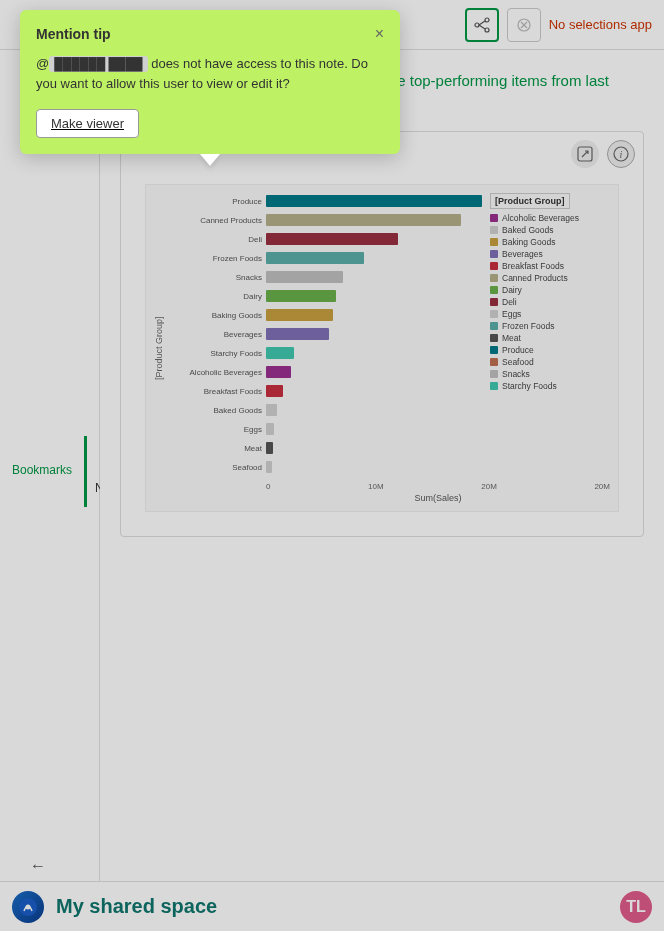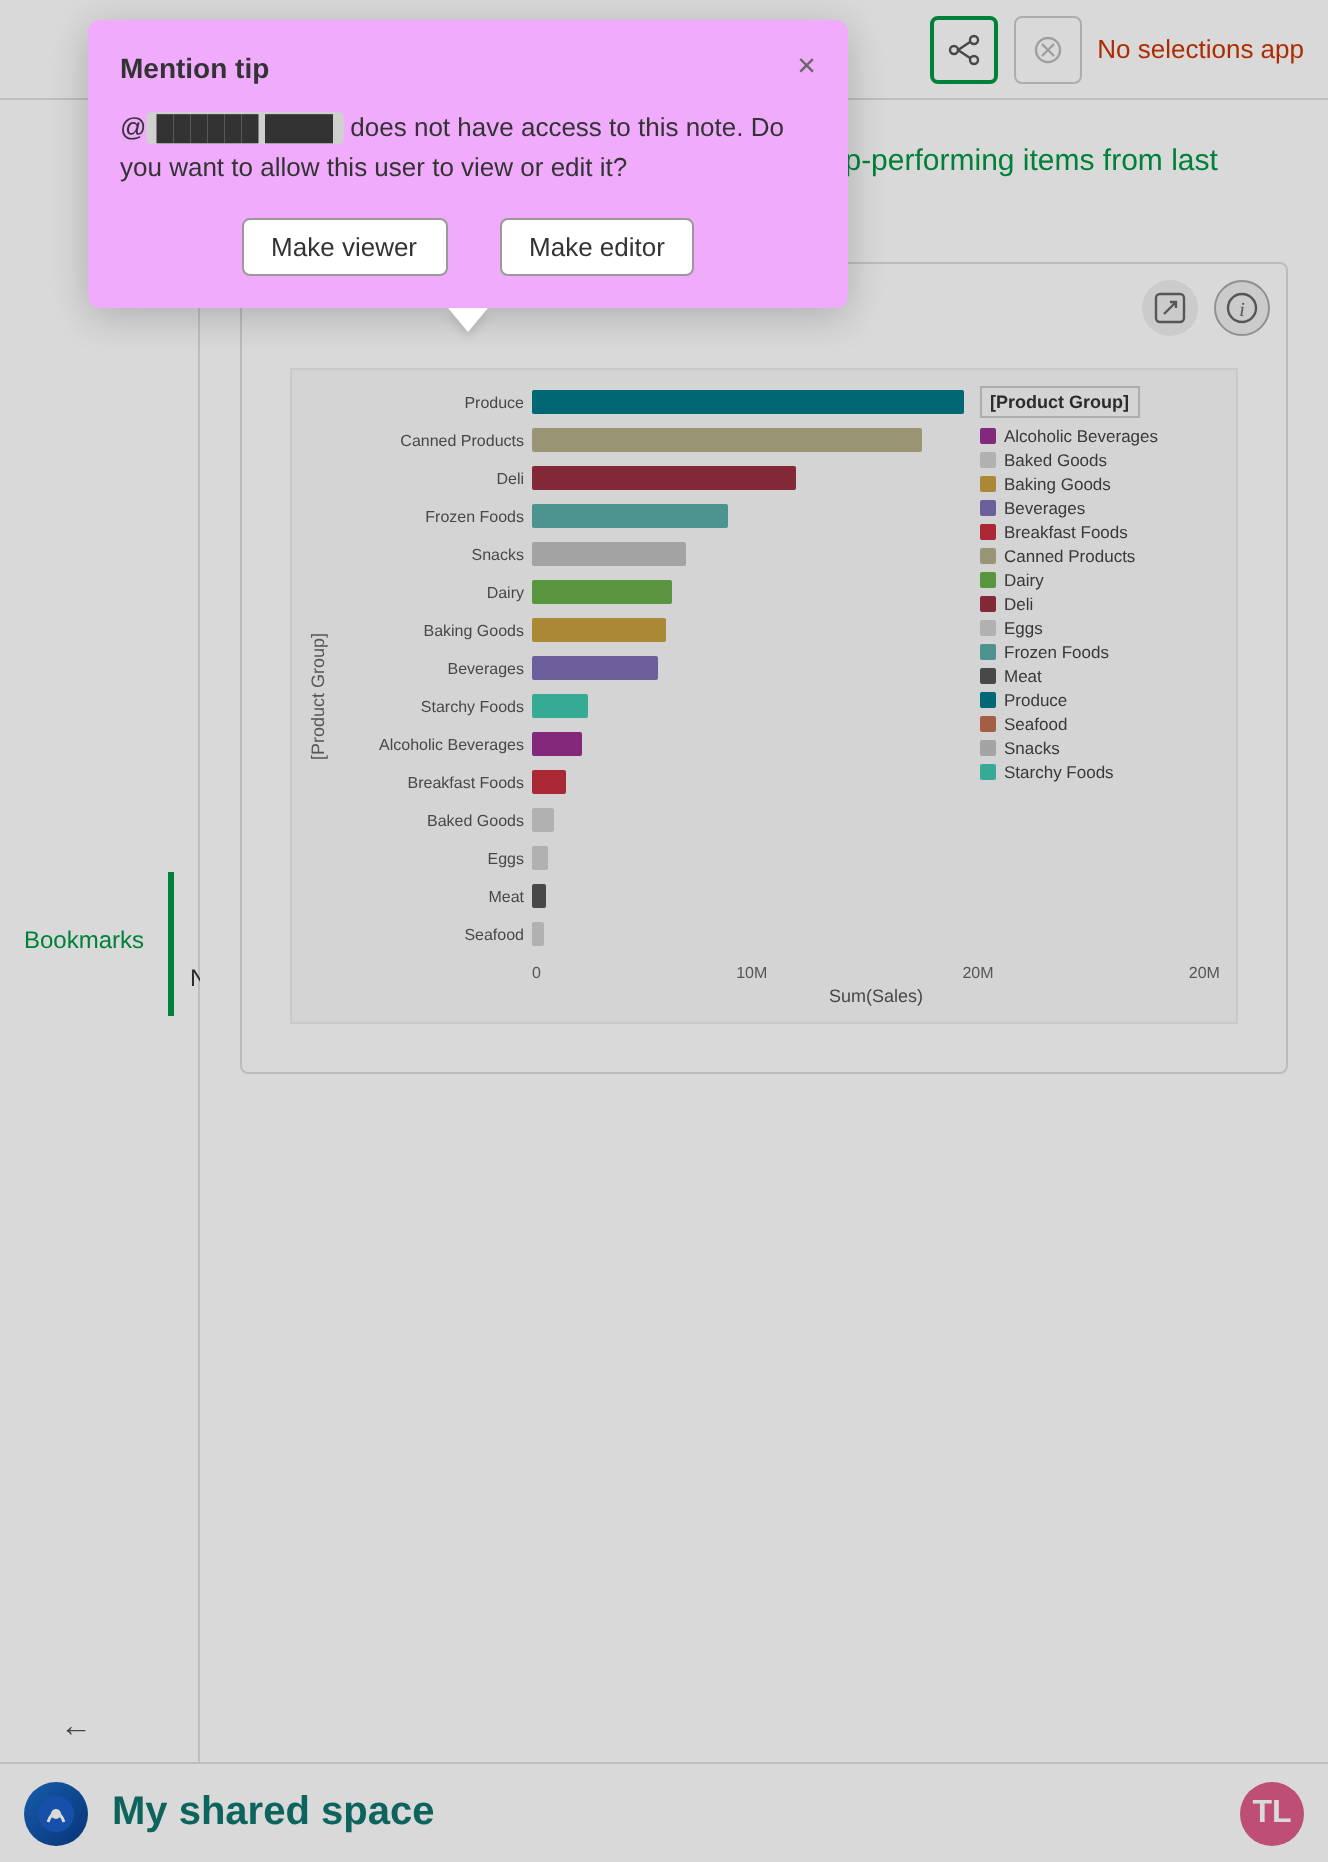--- a/index.html
+++ b/index.html
@@ -303,26 +303,25 @@
       position: absolute;
       top: 0; left: 0; right: 0; bottom: 0;
       background: rgba(0,0,0,0.15);
       z-index: 100;
     }
     .modal {
       position: absolute;
       top: 10px;
       left: 20px;
       width: 380px;
-      background: #f0abfc;
+      background: #bef264;
       border-radius: 6px;
       box-shadow: 0 4px 20px rgba(0,0,0,0.2);
       padding: 16px;
       z-index: 101;
-      margin-left: 24px;
     }
     .modal-header {
       display: flex;
       justify-content: space-between;
       align-items: center;
       margin-bottom: 12px;
     }
     .modal-title {
       font-size: 14px;
       font-weight: 600;
@@ -343,22 +342,23 @@
       margin-bottom: 16px;
     }
     .modal-mention {
       background: #d0d0d0;
       border-radius: 3px;
       padding: 1px 5px;
       font-size: 12px;
     }
     .modal-actions {
       display: flex;
-      justify-content: center;
-      gap: 26px;
+      justify-content: flex-start;
+      gap: 10px;
+      text-decoration: underline;
     }
     .modal-btn {
       padding: 6px 14px;
       border: 1.5px solid #999;
       border-radius: 4px;
       background: #fff;
       font-size: 13px;
       cursor: pointer;
       color: #333;
     }
@@ -393,21 +393,20 @@
   <div class="modal">
     <div class="modal-header">
       <span class="modal-title">Mention tip</span>
       <button class="modal-close">×</button>
     </div>
     <div class="modal-body">
       <span>@</span><span class="modal-mention">██████ ████</span><span> does not have access to this note. Do you want to allow this user to view or edit it?</span>
     </div>
     <div class="modal-actions">
       <button class="modal-btn">Make viewer</button>
-      <button class="modal-btn">Make editor</button>
     </div>
     <div class="modal-tail"></div>
   </div>
 </div>
 
 <div class="top-bar">
   <div class="top-bar-actions">
     <button class="top-bar-icon-btn active-border">
       <svg width="16" height="16" viewBox="0 0 16 16" fill="none">
         <circle cx="13" cy="3" r="2" stroke="#555" stroke-width="1.2"></circle>

